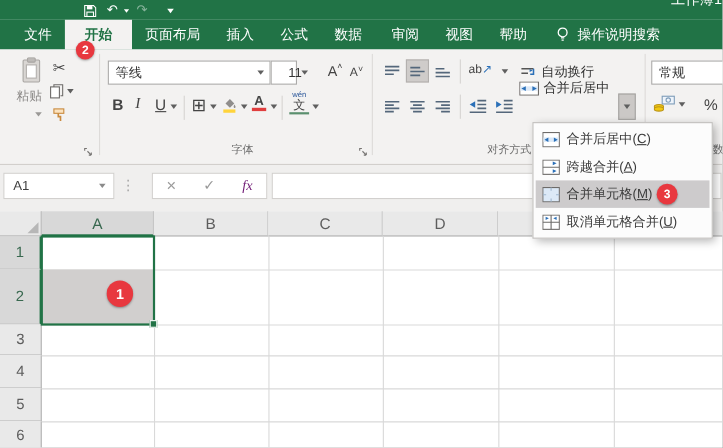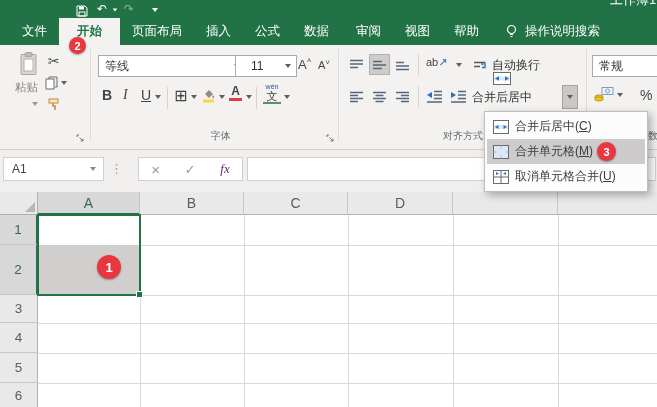--- a/index.html
+++ b/index.html
@@ -133,21 +133,21 @@
     <div class="abs" style="left:76px; top:86px;">
       <svg width="8" height="8" viewBox="0 0 8 8">
           <path d="M1 3V1h2M7 7 3.5 3.5M7 7V4.7M7 7H4.7" fill="none" stroke="#767472"></path>
         </svg>
     </div>
 
     <div class="combo" style="left:98px; top:10px; width:148px;">
       <span>等线</span>
       <span class="cdown"></span>
     </div>
-    <div class="combo" style="left:235px; top:10px; width:62px;padding-left:15px;">
+    <div class="combo" style="left:246px; top:10px; width:24px;padding-left:15px;">
       <span>11</span>
       <span class="cdown"></span>
     </div>
     <div class="abs" style="left:298px; top:11px; font-size:13px; color:#444;">
       <span>A</span><span style="font-size:8px; vertical-align:6px;">˄</span>
     </div>
     <div class="abs" style="left:318px; top:13px; font-size:11px; color:#444;">
       <span>A</span><span style="font-size:8px; vertical-align:4px;">˅</span>
     </div>
 
@@ -236,21 +236,21 @@
           <path d="M1 5 6 2v6z" fill="#2b70b8"></path>
         </svg>
     </div>
     <div class="iconbtn" style="left:447px; top:41px; width:22px; height:21px;">
       <svg width="17" height="13" viewBox="0 0 17 13">
           <path class="lines" d="M8 1.5h8M8 5h8M8 8.5h8M1 12h15" stroke="#555"></path>
           <path d="M6 5 1 2v6z" fill="#2b70b8"></path>
         </svg>
     </div>
 
-    <div class="ribbonbtn" style="left:472px; top:27px;flex-direction:column;">
+    <div class="ribbonbtn" style="left:472px; top:27px;">
       <svg width="18" height="13" viewBox="0 0 18 13">
           <rect x="0.5" y="0.5" width="17" height="12" fill="#fff" stroke="#6d6b69"></rect>
           <rect x="1" y="4.5" width="16" height="4" fill="#dce9f7"></rect>
           <path d="M2 6.5 6 4.3v4.4z" fill="#2b70b8"></path>
           <path d="M16 6.5 12 4.3v4.4z" fill="#2b70b8"></path>
         </svg>
       <span>合并后居中</span>
     </div>
     <div class="iconbtn" style="left:562px; top:40px; width:16px; height:24px; background:#cbc8c6; border:1px solid #a5a3a1;">
       <span class="cdown"></span>
@@ -332,20 +332,31 @@
       <span class="micon">
         <svg width="16" height="14" viewBox="0 0 16 14">
             <rect x="0.5" y="0.5" width="15" height="13" fill="#fff" stroke="#6d6b69"></rect>
             <rect x="1" y="5" width="14" height="4" fill="#dce9f7"></rect>
             <path d="M2 7 5.5 5v4z" fill="#2b70b8"></path>
             <path d="M14 7 10.5 5v4z" fill="#2b70b8"></path>
           </svg>
       </span>
       <span><span>合并后居中(</span><span class="mkey">C</span><span>)</span></span>
     </div>
+    <div class="mitem">
+      <span class="micon">
+        <svg width="16" height="14" viewBox="0 0 16 14">
+            <rect x="0.5" y="0.5" width="15" height="13" fill="#fff" stroke="#6d6b69"></rect>
+            <line x1="0.5" y1="7" x2="15.5" y2="7" stroke="#6d6b69"></line>
+            <path d="M13 3.5 9.5 1.8v3.4z" fill="#2b70b8"></path>
+            <path d="M13 10.5 9.5 8.8v3.4z" fill="#2b70b8"></path>
+          </svg>
+      </span>
+      <span><span>跨越合并(</span><span class="mkey">A</span><span>)</span></span>
+    </div>
     <div class="mitem hl">
       <span class="micon">
         <svg width="16" height="14" viewBox="0 0 16 14">
             <rect x="0.5" y="0.5" width="15" height="13" fill="#dce9f7" stroke="#6d6b69"></rect>
             <path d="M0.5 7h3M12.5 7h3M8 0.5v3M8 10.5v3" stroke="#9fb6ce" fill="none"></path>
           </svg>
       </span>
       <span><span>合并单元格(</span><span class="mkey">M</span><span>)</span></span>
       <span class="badge" style="width:19px; height:19px; font-size:11px; margin-left:4px;">3</span>
     </div>

